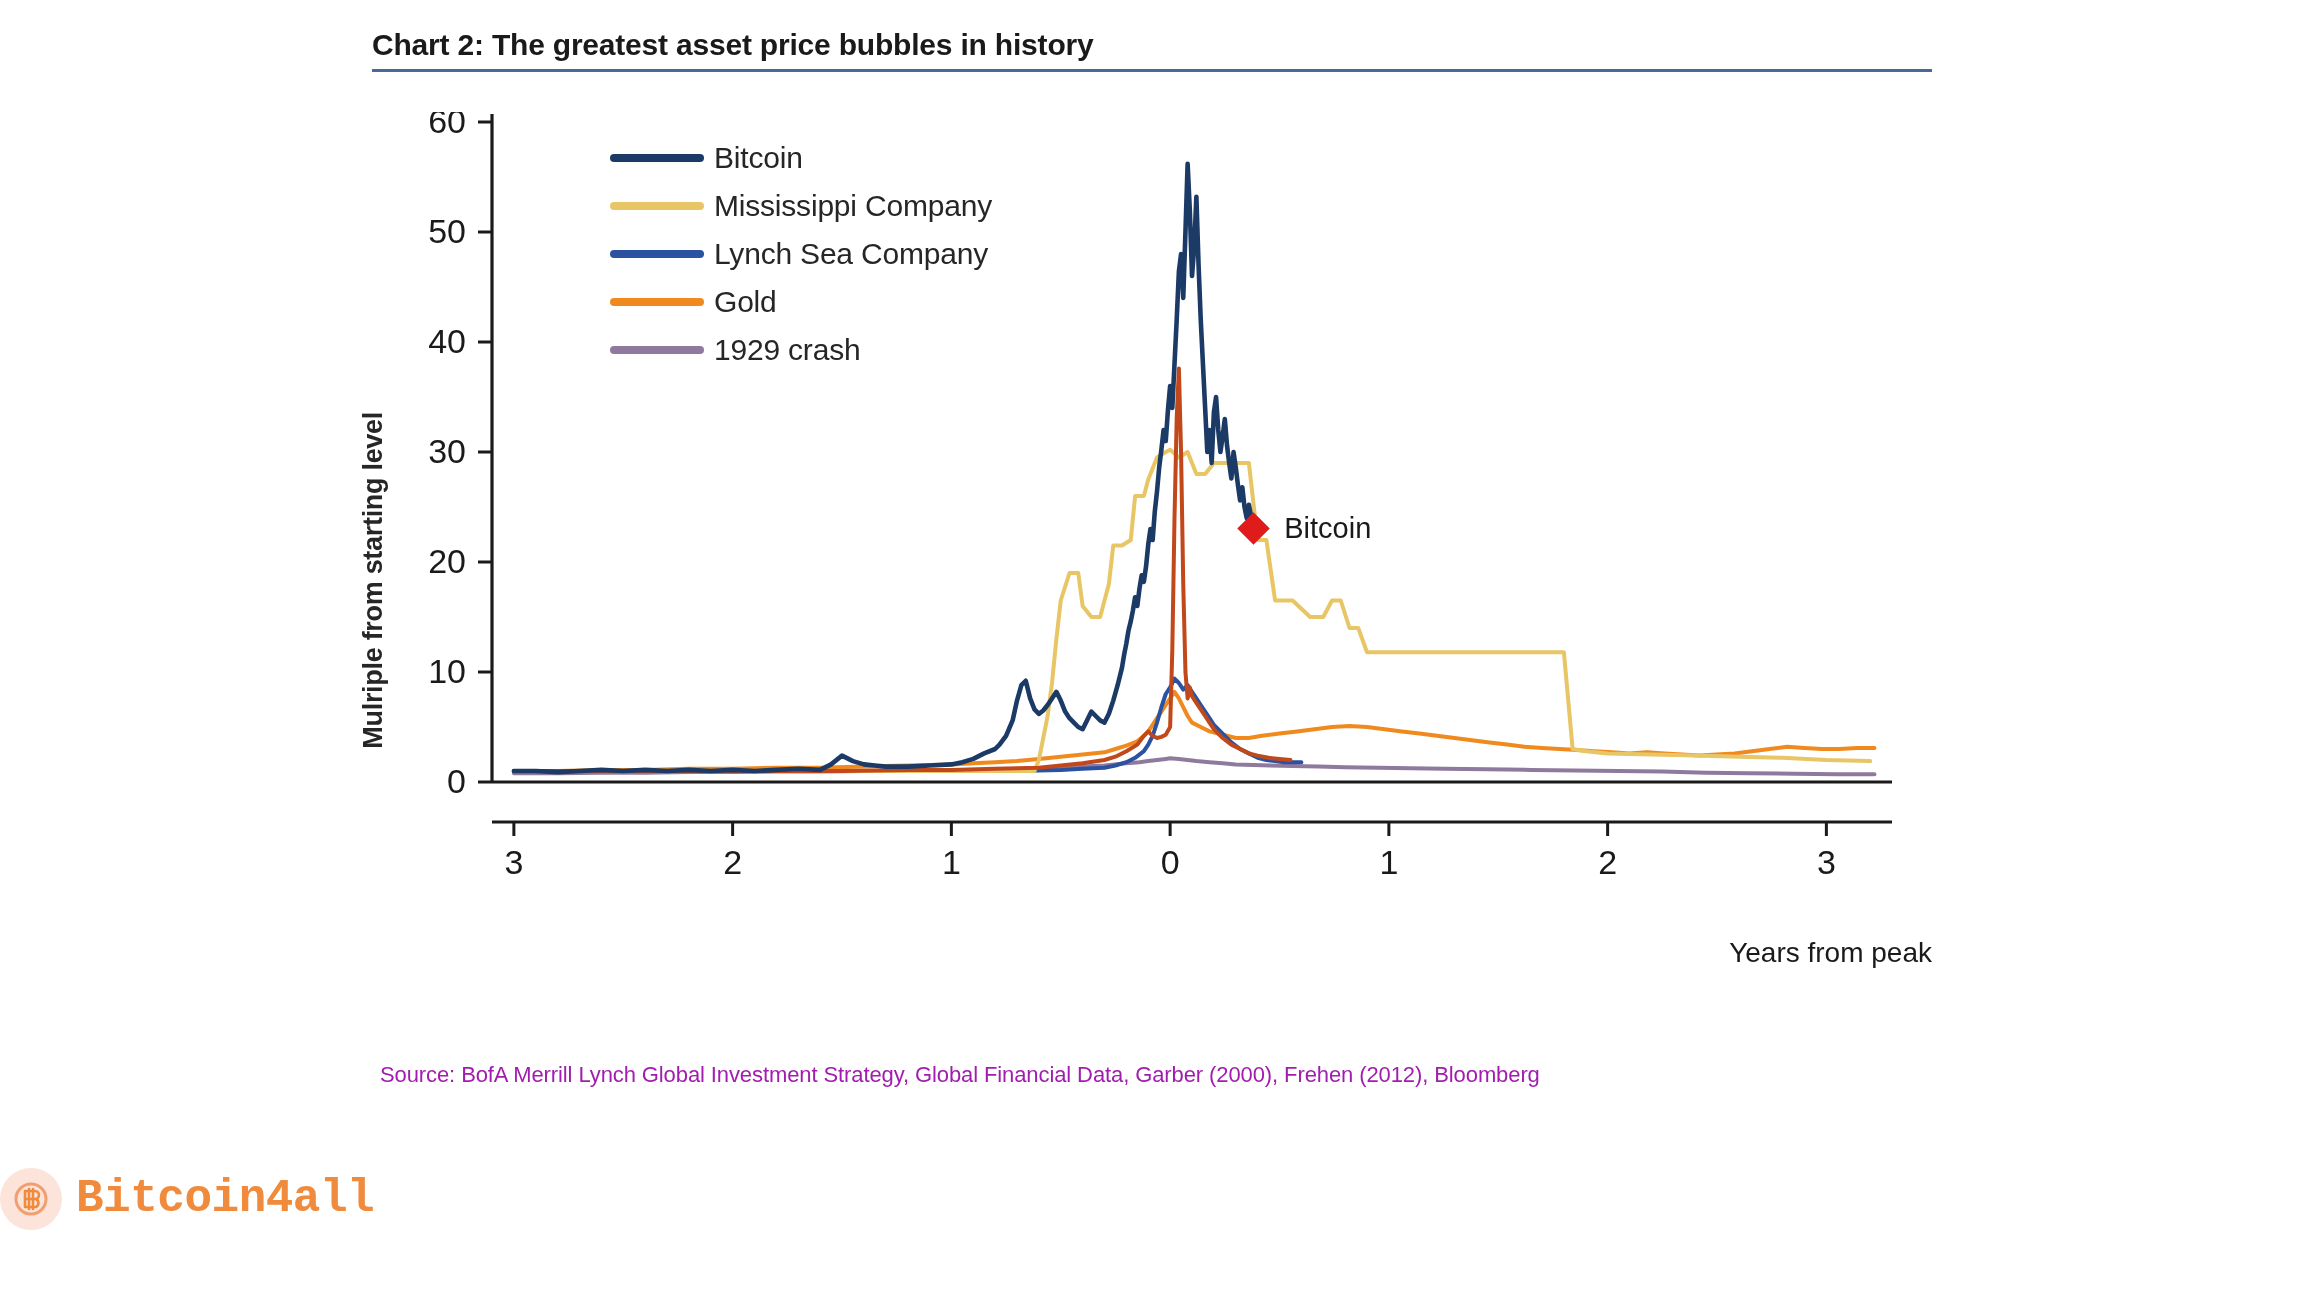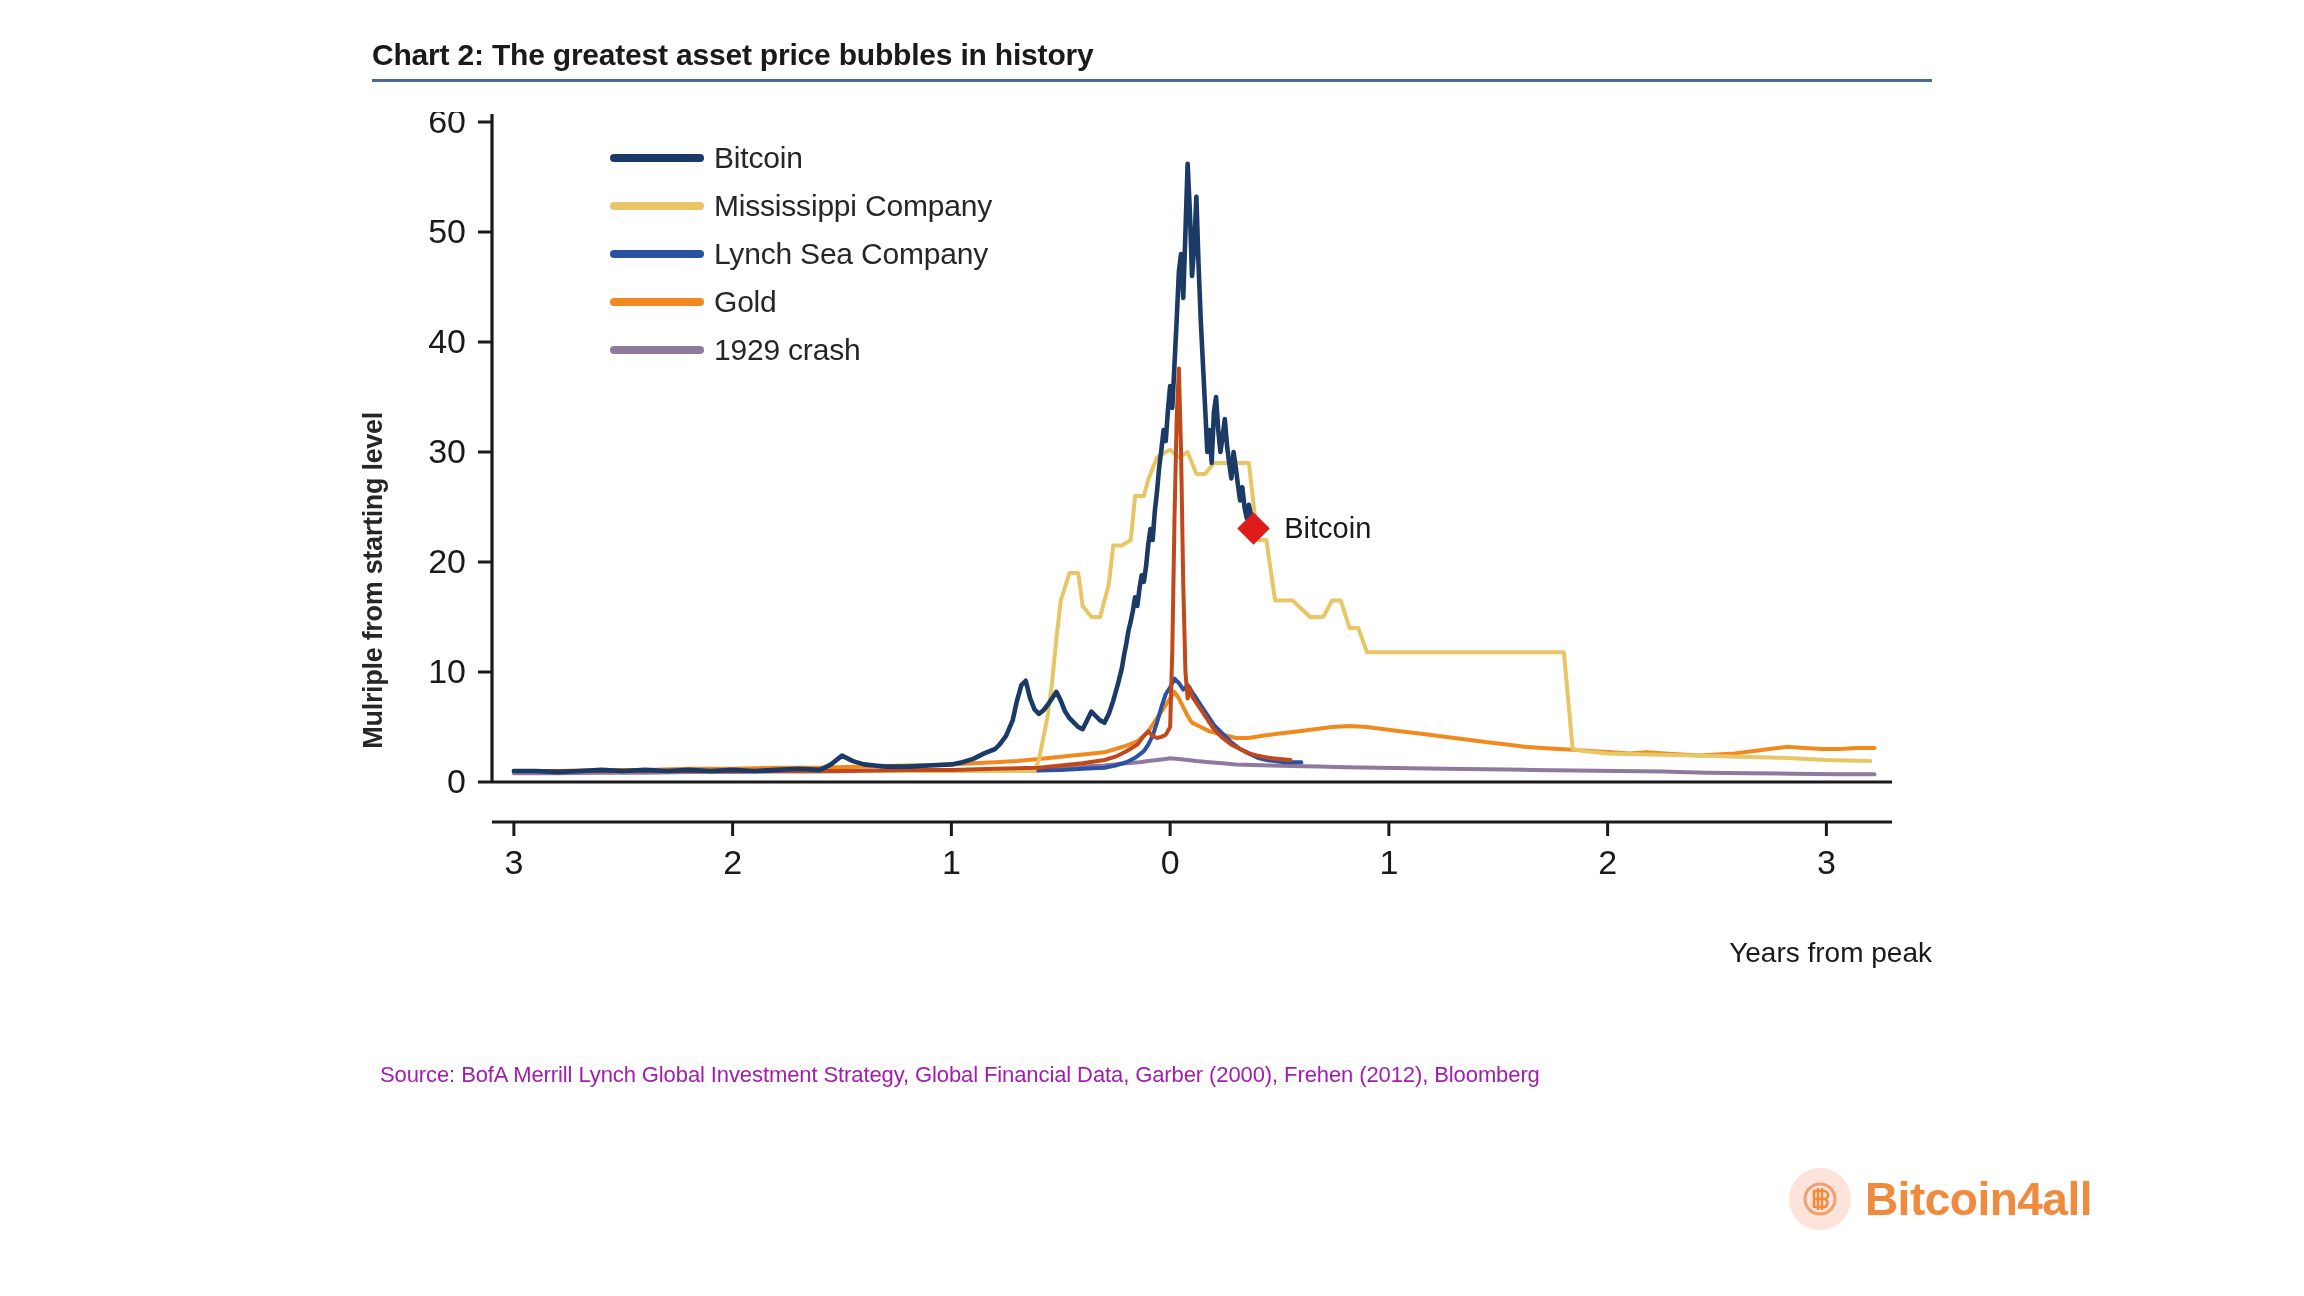--- a/index.html
+++ b/index.html
@@ -31,21 +31,20 @@
     width: 1560px;
   }
   #chart-title {
     font-family: "Liberation Sans", sans-serif;
     font-size: 30px;
     font-weight: bold;
     color: #1a1a1a;
     letter-spacing: -0.2px;
     white-space: nowrap;
     padding-bottom: 7px;
-    margin-top: 10px;
   }
   #title-rule {
     height: 3px;
     background: #4a6a96;
     width: 100%;
   }
 
   
   #plot-area {
     position: absolute;
@@ -144,21 +143,22 @@
   }
 
   
   #watermark {
     position: absolute;
     left: 0;
     top: 1168px;
     width: 2092px;
     display: flex;
     align-items: center;
-    justify-content: flex-end;
+    justify-content: flex-start;
+    font-family: Liberation Mono, monospace;
   }
   #watermark-mark {
     width: 62px;
     height: 62px;
     border-radius: 50%;
     background: #fde4da;
     display: flex;
     align-items: center;
     justify-content: center;
     margin-right: 14px;

